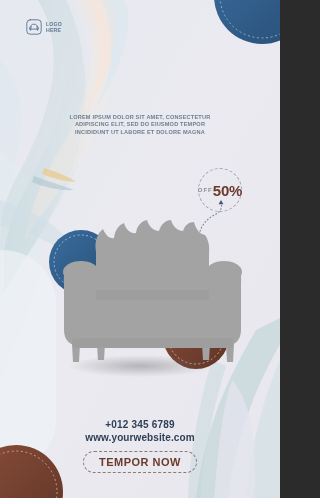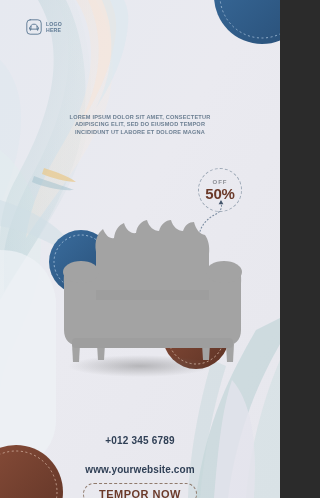--- a/index.html
+++ b/index.html
@@ -63,21 +63,21 @@
     color:#6c7f92;
     font-family:"Liberation Sans", sans-serif;
   }
   .bodytext span{display:block;}
 
   
   .badge{
     position:absolute;left:198px;top:168px;
     width:44px;height:44px;border-radius:50%;
     border:1px dashed #9aa6b4;
-    display:flex;flex-direction:column;
+    display:flex;flex-direction:row;
     align-items:center;justify-content:center;
     z-index:7;
   }
   .badge-off{
     font-size:6px;line-height:6px;letter-spacing:1px;
     color:#8a8d93;font-weight:600;
     margin-bottom:1px;
   }
   .badge-pct{
     font-family:"Liberation Sans Narrow","Liberation Sans",sans-serif;
@@ -87,21 +87,21 @@
 
   
   .chair{position:absolute;left:0;top:0;z-index:5;}
 
   
   .footer{
     position:absolute;left:0;top:418px;width:280px;
     text-align:center;z-index:8;
   }
   .phone{
-    margin:16px;font-size:10px;line-height:13px;
+    margin:0;font-size:10px;line-height:13px;
     color:#2f3f55;font-weight:600;letter-spacing:.2px;
   }
   .website{
     margin:0;font-size:10px;line-height:13px;
     color:#2f3f55;font-weight:700;letter-spacing:.1px;
   }
   .cta{
     display:inline-block;margin-top:7px;
     padding:4px 15px 4px 15px;
     border:1px dashed #8f7a6c;

